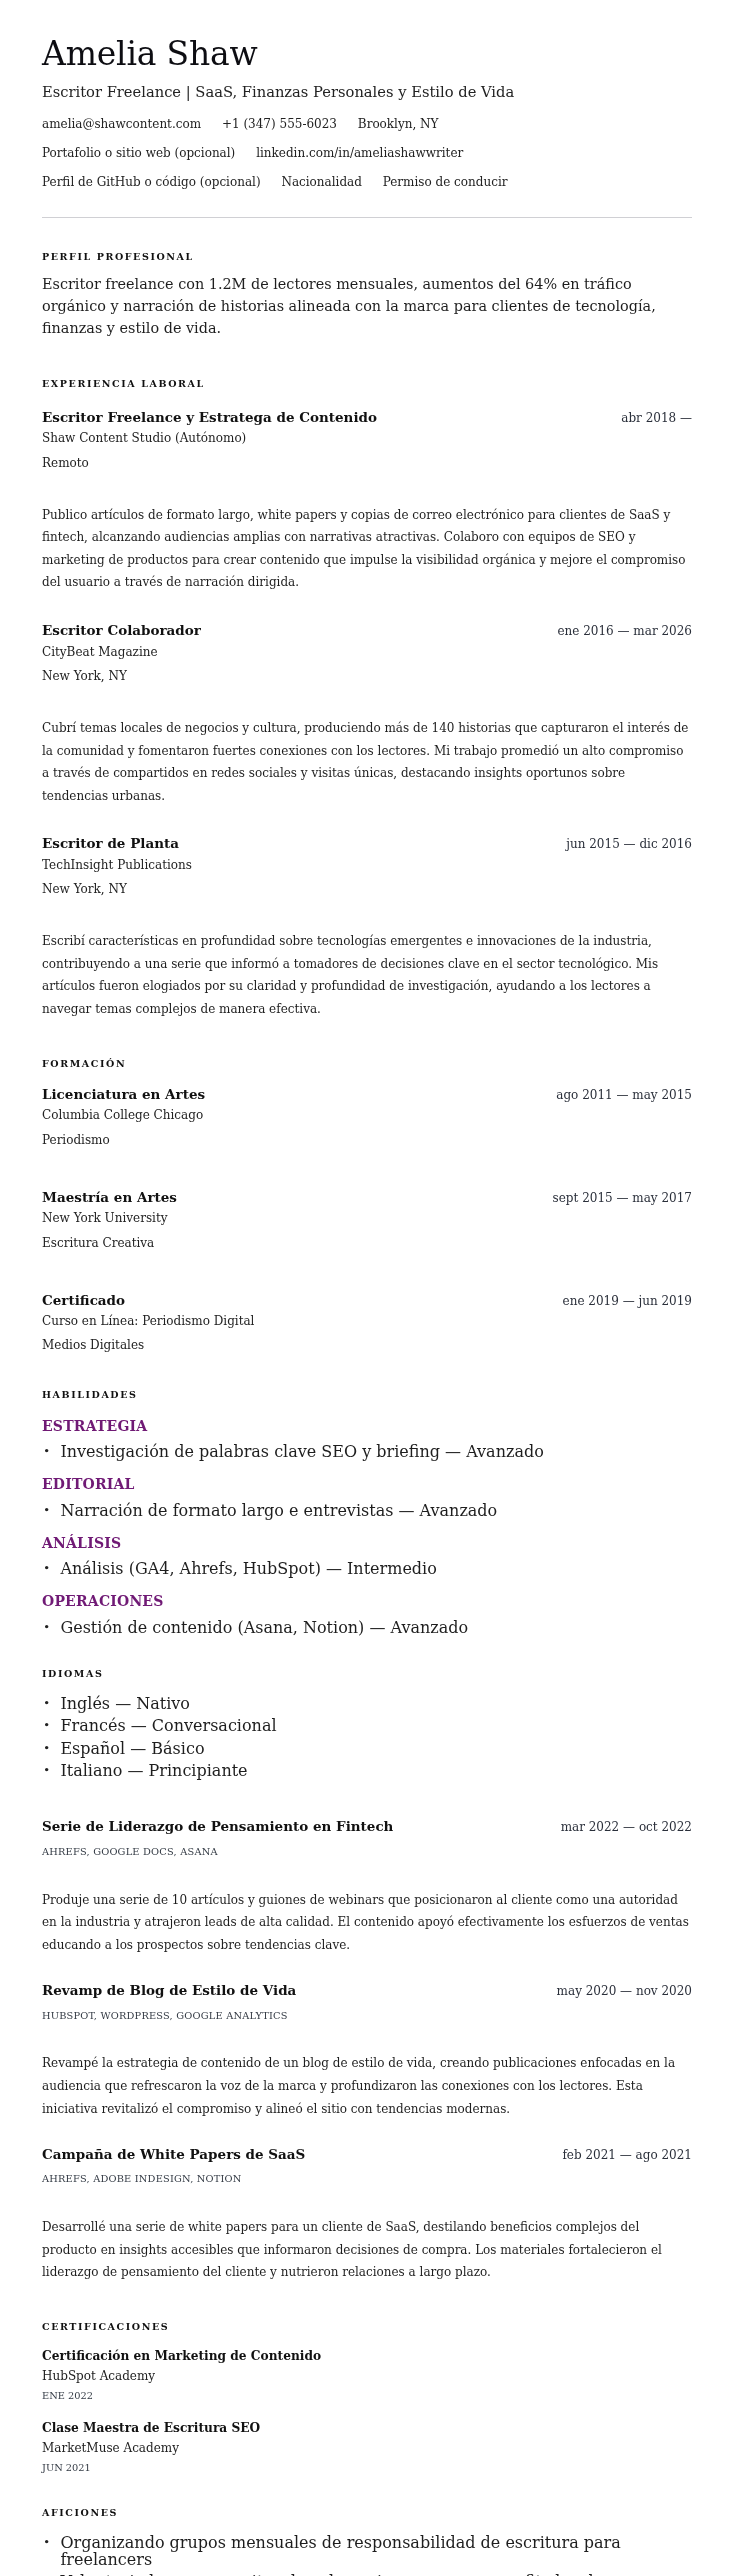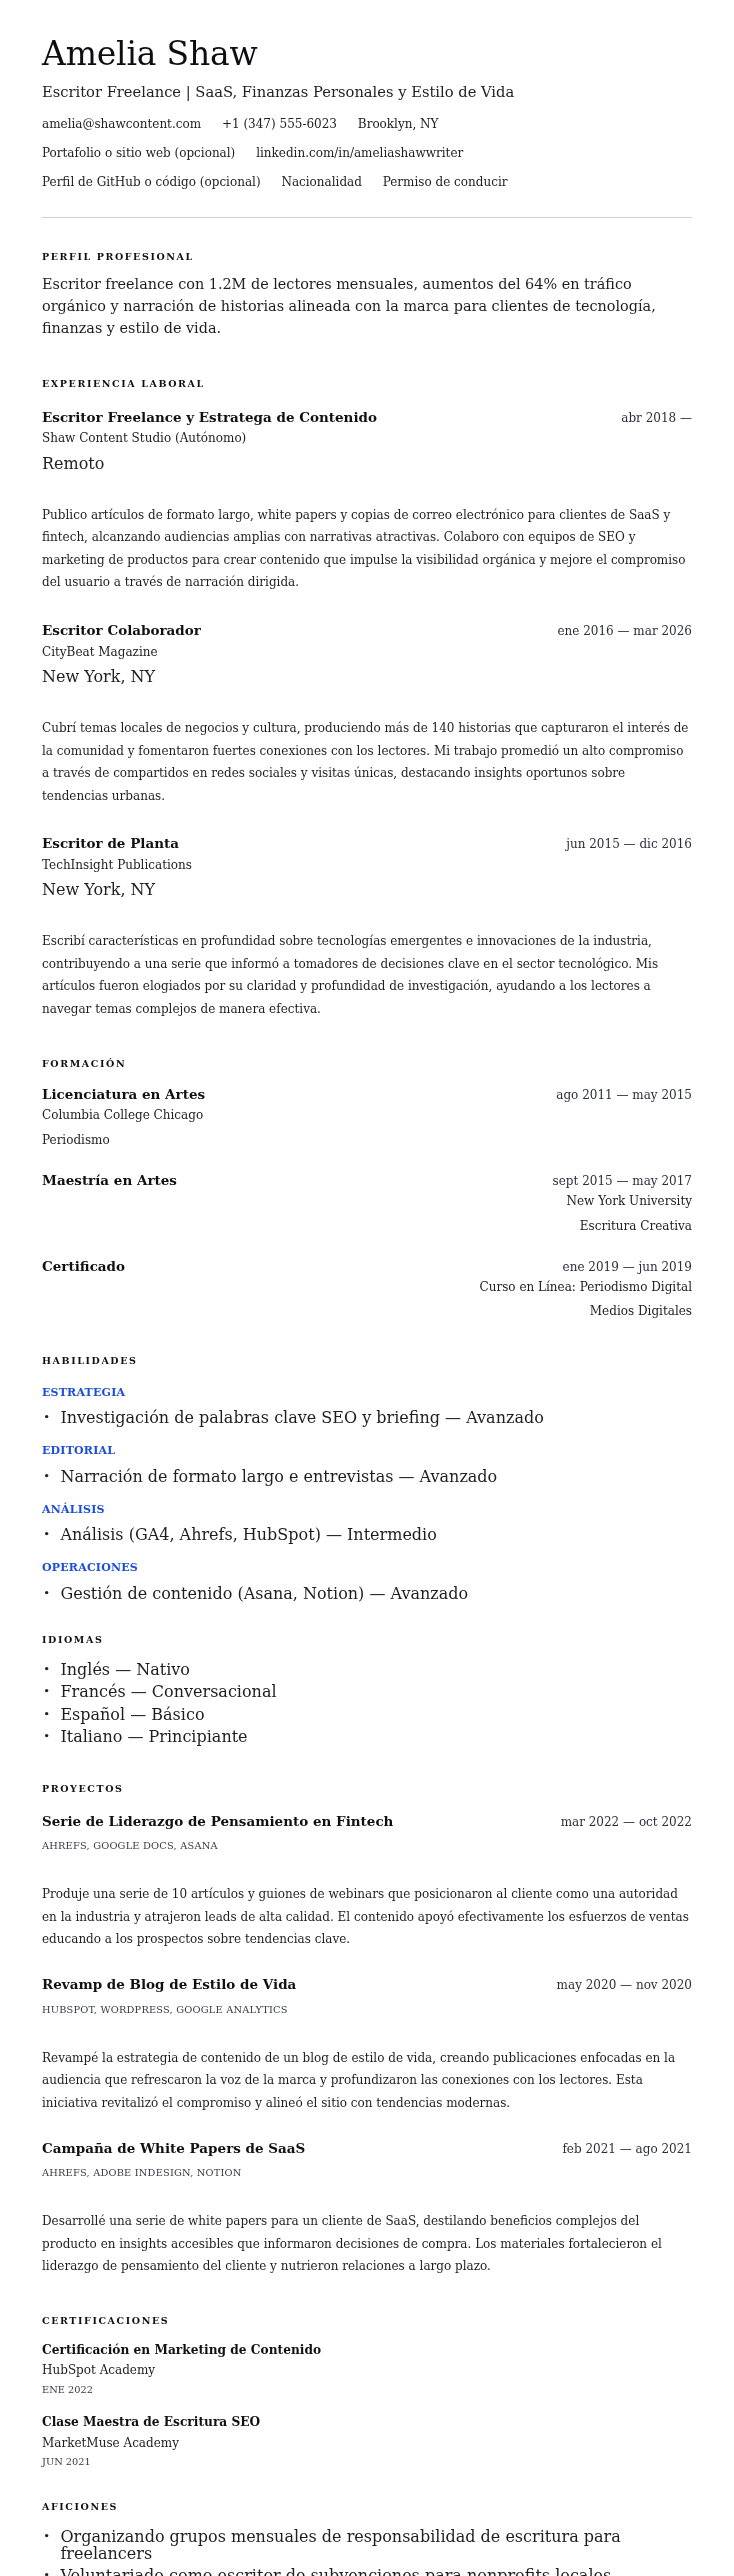--- a/index.html
+++ b/index.html
@@ -28,33 +28,33 @@
   .s-profile { margin-top: 33px; }
   .summary { font-size: 14.4px; line-height: 22px; color: #1e1e1e; margin-top: 9.8px; }
 
   .s-exp { margin-top: 39px; }
   .job { margin-top: 17px; }
   .job + .job { margin-top: 27px; }
   .row-head { display: flex; justify-content: space-between; align-items: baseline; }
   .item-title { font-size: 13.5px; font-weight: bold; color: #111; line-height: 18.4px; }
   .date { font-size: 12px; color: #2a2f3a; line-height: 17px; }
   .sub { font-size: 12px; color: #222; line-height: 17px; margin-top: 3.7px; }
-  .loc { font-size: 16px; color: #222; line-height: 17px; margin-top: 7.3px; }
+  .loc { font-size: 12px; color: #222; line-height: 17px; margin-top: 7.3px; }
   .desc { font-size: 12px; line-height: 22.6px; color: #1e1e1e; margin-top: 32px; }
 
   .s-edu { margin-top: 37px; }
   .edu { margin-top: 14.7px; }
-  .edu + .edu { margin-top: 22px; text-align: right; }
+  .edu + .edu { margin-top: 39px; }
   .edu .sub { margin-top: 3.7px; }
   .edu .field { font-size: 12px; color: #222; line-height: 17px; margin-top: 7.3px; }
 
   .s-skills { margin-top: 35px; }
   .skill-group { margin-top: 16px; }
   .skill-group + .skill-group { margin-top: 16px; }
-  .skill-head { font-size: 11px; font-weight: bold; color: #1d4ed8; line-height: 17px; letter-spacing: 0.2px; }
+  .skill-head { font-size: 14px; font-weight: bold; color: #701a75; line-height: 17px; letter-spacing: 0.2px; }
   ul.bullets { list-style: none; margin-top: 8.6px; }
   ul.bullets li { font-size: 16px; color: #1e1e1e; line-height: 17px; position: relative; padding-left: 18.4px; }
   ul.bullets li::before { content: "\2022"; position: absolute; left: 1.2px; top: 0; font-size: 11.6px; color: #222; }
   .lang-list li + li, .hobby-list li + li { margin-top: 5.5px; }
 
   .s-lang { margin-top: 32px; }
   .s-lang ul.bullets { margin-top: 14.7px; }
 
   .s-proj { margin-top: 38px; }
   .proj { margin-top: 16px; }
@@ -200,21 +200,20 @@
     <h2 class="section-title">Idiomas</h2>
     <ul class="bullets lang-list">
       <li>Inglés — Nativo</li>
       <li>Francés — Conversacional</li>
       <li>Español — Básico</li>
       <li>Italiano — Principiante</li>
     </ul>
   </section>
 
   <section class="s-proj">
-    <h2 class="section-title">Proyectos</h2>
 
     <div class="proj">
       <div class="row-head">
         <div class="item-title">Serie de Liderazgo de Pensamiento en Fintech</div>
         <div class="date">mar 2022 — oct 2022</div>
       </div>
       <div class="tags">AHREFS, GOOGLE DOCS, ASANA</div>
       <p class="desc">Produje una serie de 10 artículos y guiones de webinars que posicionaron al cliente como una autoridad en la industria y atrajeron leads de alta calidad. El contenido apoyó efectivamente los esfuerzos de ventas educando a los prospectos sobre tendencias clave.</p>
     </div>
 

